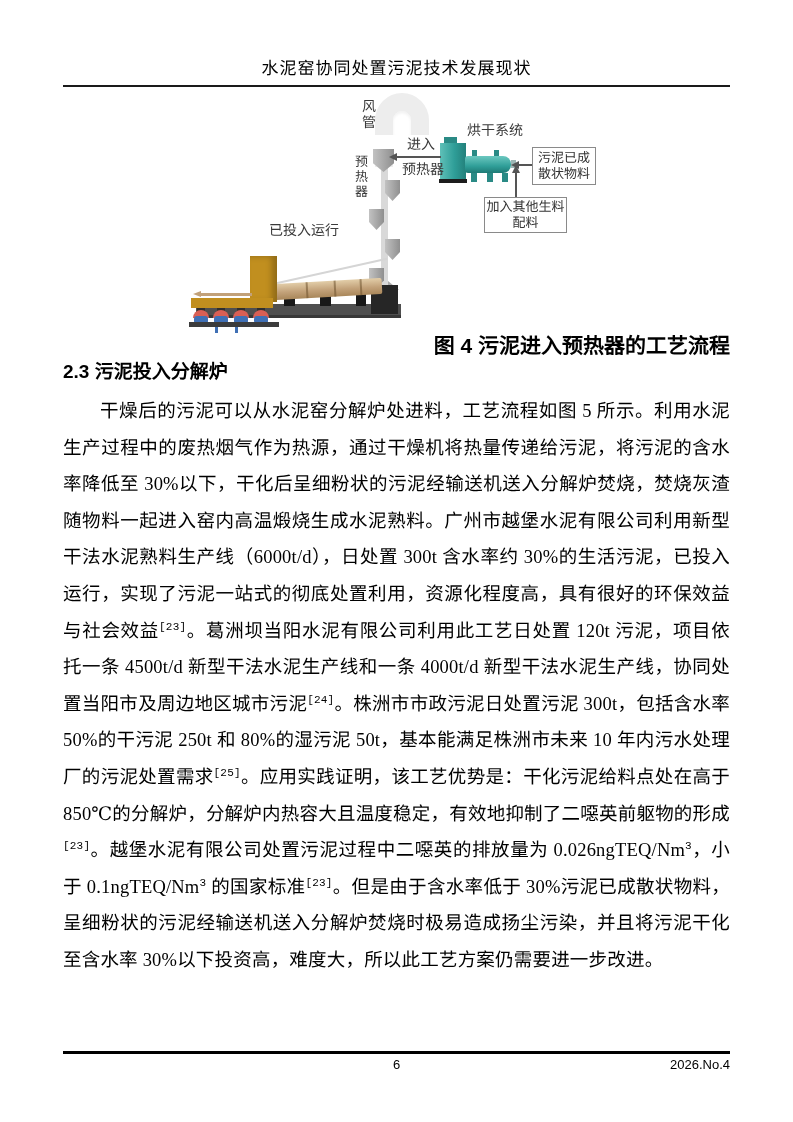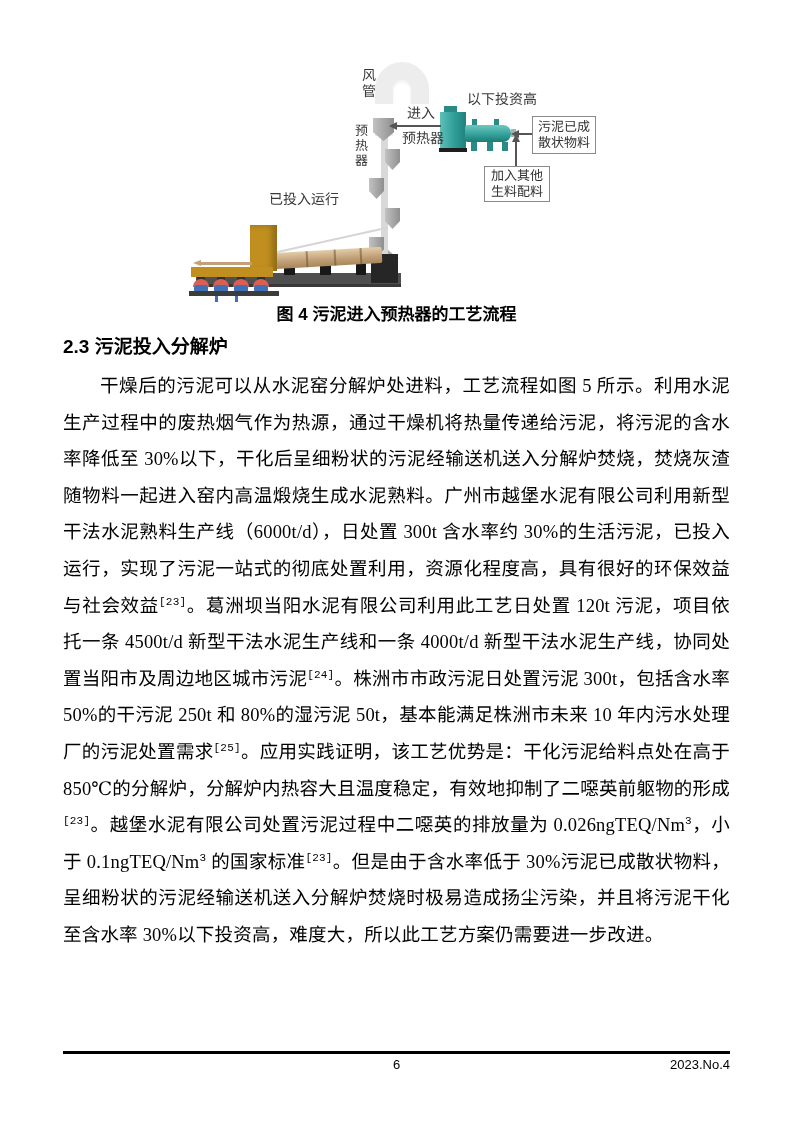--- a/index.html
+++ b/index.html
@@ -76,21 +76,21 @@
   .arrow-sludge{left:456px;top:71px;width:14px;}
   .arrow-v{width:2px;background:#555;}
   .arrow-v .head-up{position:absolute;top:-7px;left:-3px;width:0;height:0;
     border-left:4px solid transparent;border-right:4px solid transparent;border-bottom:8px solid #555;}
   .arrow-raw{left:452px;top:79px;height:26px;}
   
   .fbox{border:1.5px solid #8a8a8a;background:#fff;color:#333;
     font-size:13px;line-height:16px;text-align:center;
     display:flex;align-items:center;justify-content:center;padding:2px 3px;}
   .box-sludge{left:469px;top:54px;width:64px;height:38px;}
-  .box-raw{left:421px;top:104px;width:66px;height:36px;}
+  .box-raw{left:421px;top:104px;width:83px;height:36px;}
   
   .platform{left:133px;top:211px;width:205px;height:14px;background:var(--platform-gray,#4f4f4f);
     border-bottom:3px solid #383838;}
   .kcol{background:#181818;}
   .kc1{left:221px;top:194px;width:11px;height:19px;}
   .kc2{left:257px;top:196px;width:11px;height:17px;}
   .kc3{left:293px;top:198px;width:10px;height:15px;}
   .bigcol{left:308px;top:192px;width:27px;height:29px;background:#262626;}
   .rod{left:201px;top:192px;width:126px;height:2px;background:#d5d5d5;
     transform:rotate(-12.5deg);transform-origin:0 50%;}
@@ -116,25 +116,25 @@
   .d1{left:152px;} .d2{left:172px;}
   
   .lbl-airduct{left:296px;top:6px;height:46px;}
   .lbl-enter{left:344px;top:44px;}
   .lbl-preheater-inline{left:339px;top:69px;}
   .lbl-drying{left:404px;top:30px;}
   .lbl-preheater-tower{left:289px;top:62px;height:60px;font-size:13px;}
   .lbl-kiln{left:206px;top:130px;}
   
   .caption{
-    text-align:center;font-size:17px;line-height:20px;font-weight:bold;
+    text-align:right;font-size:21px;line-height:20px;font-weight:bold;
     font-family:"Liberation Sans","DejaVu Sans",sans-serif;
   }
   .section-heading{
-    margin:10px 0 9px 0;font-size:19px;line-height:24px;font-weight:bold;
+    margin:4px 0 9px 0;font-size:19px;line-height:24px;font-weight:bold;
     font-family:"Liberation Sans","DejaVu Sans",sans-serif;
   }
   .body-text{
     margin:0;width:667px;
     font-size:18.5px;line-height:36.6px;
     text-align:justify;text-justify:inter-ideograph;
     text-indent:37px;
     letter-spacing:.2px;
   }
   .body-text sup{font-size:11px;line-height:0;vertical-align:super;font-family:Liberation Mono, monospace;}
@@ -144,20 +144,24 @@
   .footer-row{position:relative;margin-top:3px;height:18px;
     font-family:"Liberation Sans","DejaVu Sans",sans-serif;font-size:13px;}
   .page-num{position:absolute;left:0;right:0;text-align:center;}
   .issue{position:absolute;right:0;top:0;}
 </style>
 </head>
 <body>
 
 <div class="page">
 
+  <div class="header">
+    <div class="header-title">水泥窑协同处置污泥技术发展现状</div>
+    <div class="header-rule"></div>
+  </div>
 
   <div class="figure">
 
     <div class="upipe"></div>
     <div class="leg-left-ext"></div>
     <div class="tower-pipe"></div>
     <div class="cyclone c1"></div>
     <div class="cyclone c2"></div>
     <div class="cyclone c3"></div>
     <div class="cyclone c4"></div>
@@ -220,32 +224,32 @@
     <div class="hump-blue hb2"></div>
     <div class="hump-blue hb3"></div>
     <div class="hump-blue hb4"></div>
     <div class="cooler-base"></div>
     <div class="drip d1"></div>
     <div class="drip d2"></div>
 
     <div class="lbl lbl-vert lbl-airduct">风管</div>
     <div class="lbl lbl-enter">进入</div>
     <div class="lbl lbl-preheater-inline">预热器</div>
-    <div class="lbl lbl-drying">以下投资高</div>
+    <div class="lbl lbl-drying">烘干系统</div>
     <div class="lbl lbl-vert lbl-preheater-tower">预热器</div>
     <div class="lbl lbl-kiln">已投入运行</div>
   </div>
 
   <div class="caption">图 4 污泥进入预热器的工艺流程</div>
 
   <div class="section-heading">2.3 污泥投入分解炉</div>
 
   <p class="body-text"><span>干燥后的污泥可以从水泥窑分解炉处进料，工艺流程如图 5 所示。利用水泥生产过程中的废热烟气作为热源，通过干燥机将热量传递给污泥，将污泥的含水率降低至 30%以下，干化后呈细粉状的污泥经输送机送入分解炉焚烧，焚烧灰渣随物料一起进入窑内高温煅烧生成水泥熟料。广州市越堡水泥有限公司利用新型干法水泥熟料生产线（6000t/d），日处置 300t 含水率约 30%的生活污泥，已投入运行，实现了污泥一站式的彻底处置利用，资源化程度高，具有很好的环保效益与社会效益</span><sup>[23]</sup><span>。葛洲坝当阳水泥有限公司利用此工艺日处置 120t 污泥，项目依托一条 4500t/d 新型干法水泥生产线和一条 4000t/d 新型干法水泥生产线，协同处置当阳市及周边地区城市污泥</span><sup>[24]</sup><span>。株洲市市政污泥日处置污泥 300t，包括含水率 50%的干污泥 250t 和 80%的湿污泥 50t，基本能满足株洲市未来 10 年内污水处理厂的污泥处置需求</span><sup>[25]</sup><span>。应用实践证明，该工艺优势是：干化污泥给料点处在高于 850℃的分解炉，分解炉内热容大且温度稳定，有效地抑制了二噁英前躯物的形成</span><sup>[23]</sup><span>。越堡水泥有限公司处置污泥过程中二噁英的排放量为 0.026ngTEQ/Nm</span><sup>3</sup><span>，小于 0.1ngTEQ/Nm</span><sup>3</sup><span> 的国家标准</span><sup>[23]</sup><span>。但是由于含水率低于 30%污泥已成散状物料，呈细粉状的污泥经输送机送入分解炉焚烧时极易造成扬尘污染，并且将污泥干化至含水率 30%以下投资高，难度大，所以此工艺方案仍需要进一步改进。</span></p>
 
   <div class="footer">
     <div class="footer-rule"></div>
     <div class="footer-row">
       <span class="page-num">6</span>
-      <span class="issue">2023.No.4</span>
+      <span class="issue">2026.No.4</span>
     </div>
   </div>
 
 </div>
 
 </body></html>

